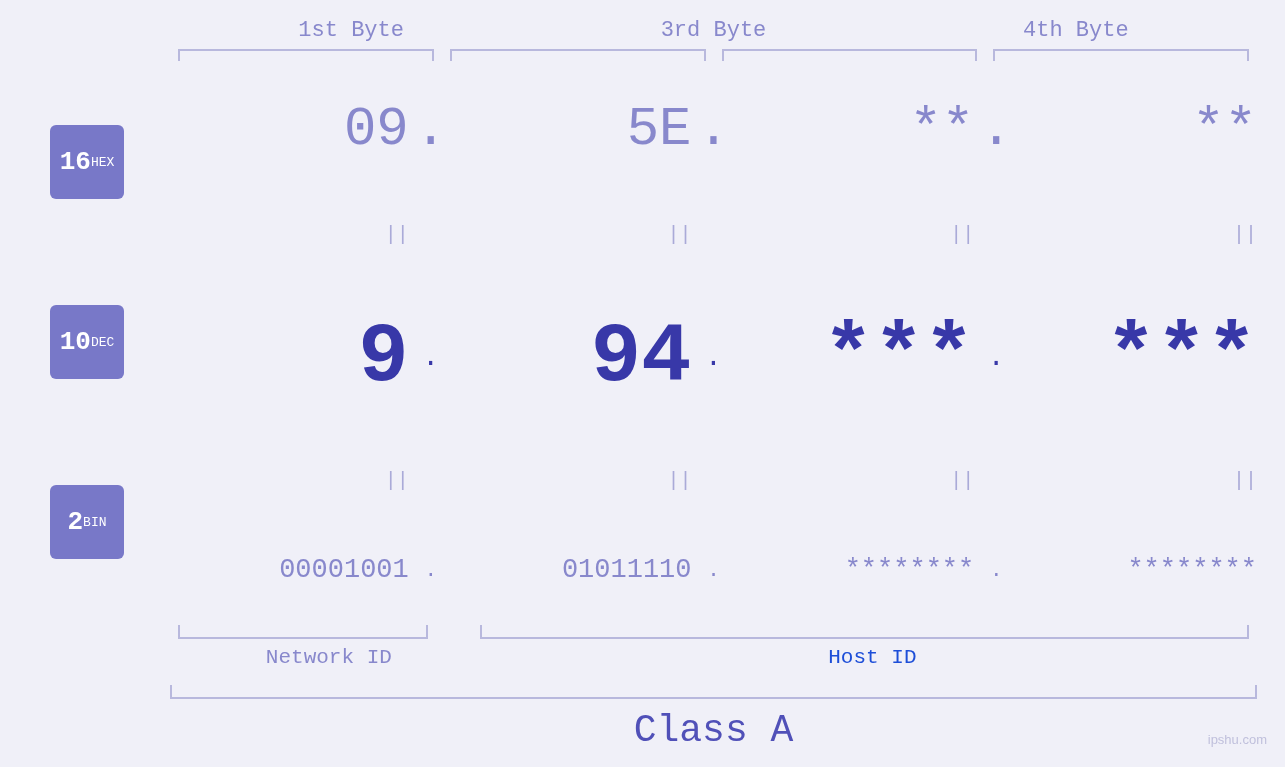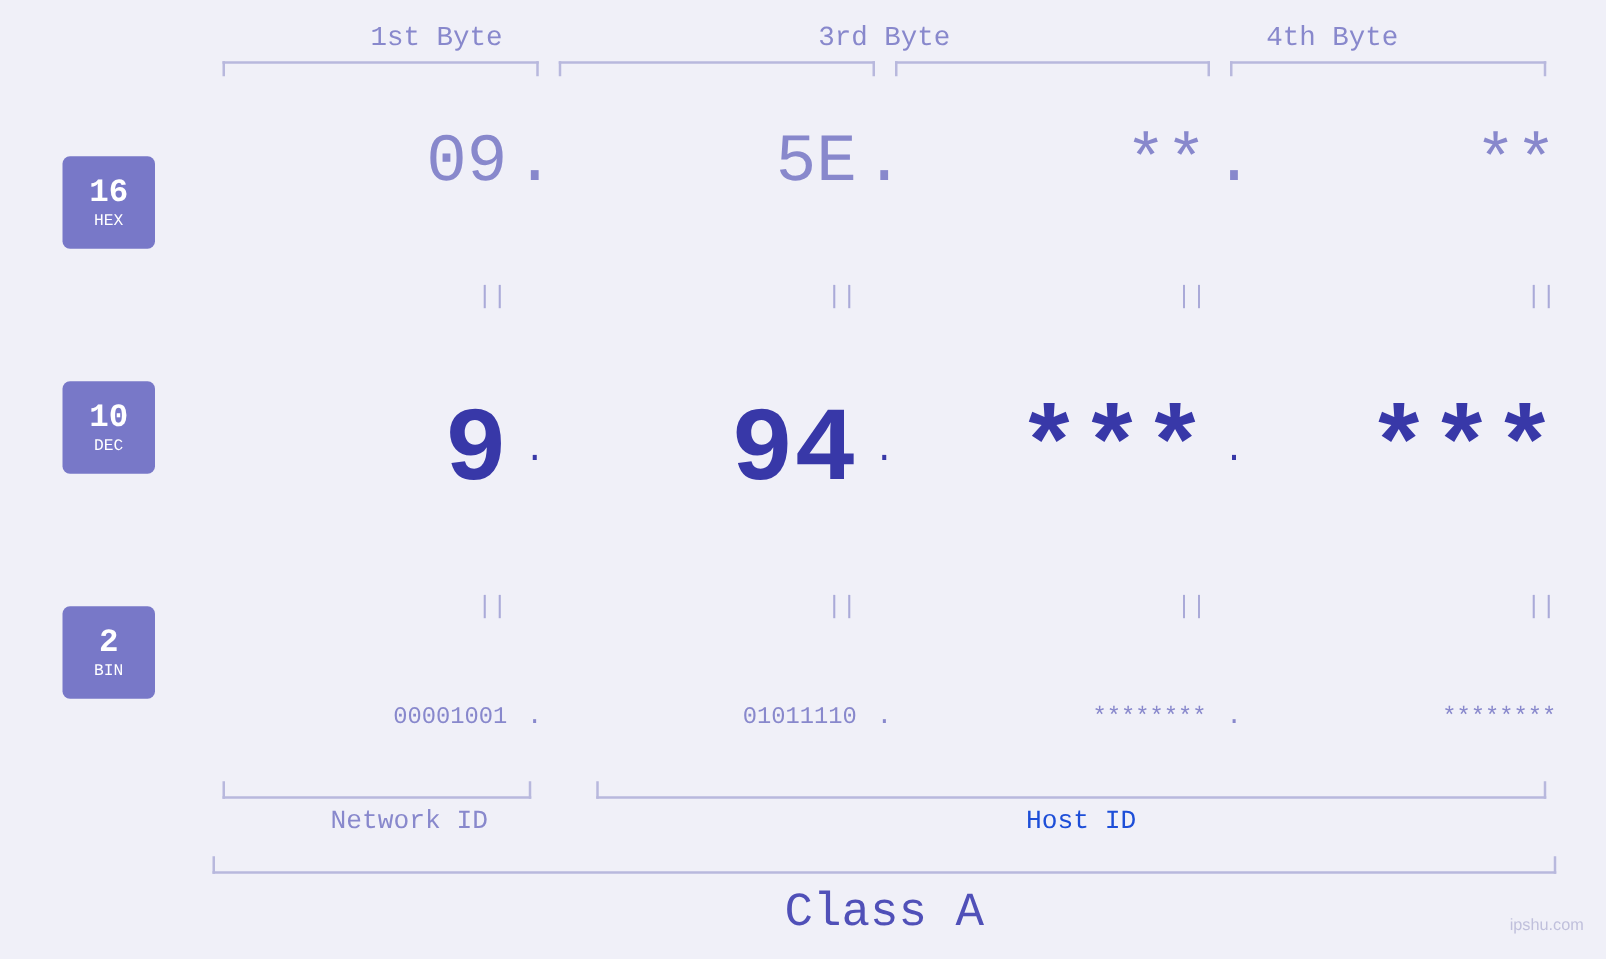--- a/index.html
+++ b/index.html
@@ -20,21 +20,21 @@
       background: #f0f0f8;
       position: relative;
       overflow: hidden;
     }
 
     .inner {
       position: absolute;
       top: 0; left: 0; right: 0; bottom: 0;
       display: flex;
       flex-direction: column;
-      padding: 18px 40px 15px 45px;
+      padding: 18px 28px 15px 45px;
     }
 
     
     .hdr-row {
       display: flex;
       margin-left: 125px;
       margin-bottom: 6px;
     }
     .hdr-cell {
       flex: 1;
@@ -91,21 +91,21 @@
       align-items: flex-start;
       padding: 5px 0 5px 5px;
     }
 
     .badge-box {
       width: 74px;
       height: 74px;
       background: #7878c8;
       border-radius: 6px;
       display: flex;
-      flex-direction: column;
+      flex-direction: row;
       align-items: center;
       justify-content: center;
       color: #fff;
     }
     .badge-num {
       font-size: 26px;
       font-weight: bold;
       line-height: 1.1;
       font-family: 'Courier New', monospace;
     }
@@ -167,21 +167,21 @@
     }
     .dec-sep {
       font-size: 28px;
       color: #3838a8;
       font-family: 'Courier New', monospace;
       margin-top: 40px;
     }
 
     
     .bin-txt {
-      font-size: 19px;
+      font-size: 27px;
       color: #8888cc;
       font-family: 'Courier New', monospace;
     }
     .bin-sep {
       font-size: 21px;
       color: #8888cc;
       font-family: 'Courier New', monospace;
     }
 
     .wm {

